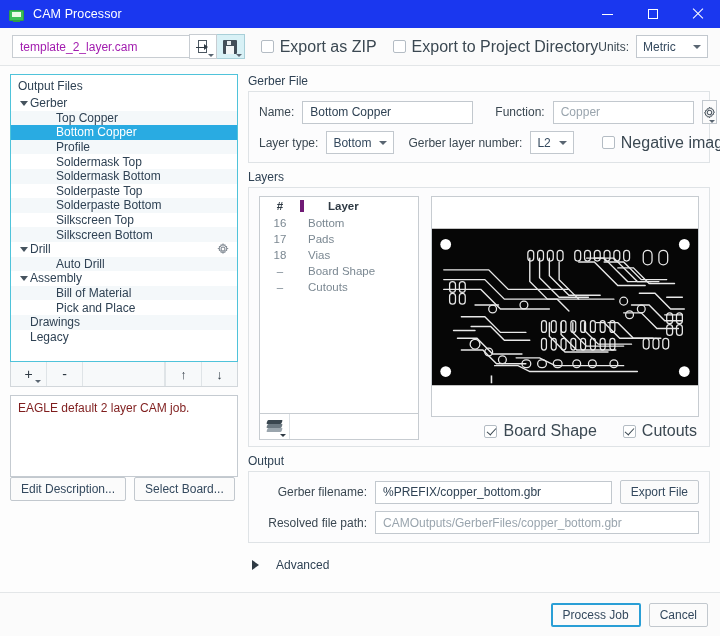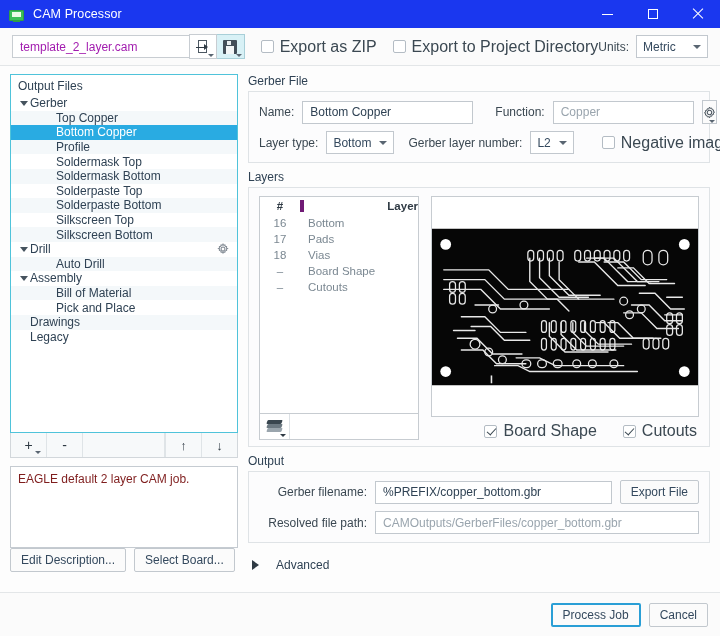--- a/index.html
+++ b/index.html
@@ -88,21 +88,21 @@
   .combo .cc { position:absolute; right:6px; top:50%; margin-top:-2px; width:0;height:0;
     border-left:4px solid transparent;border-right:4px solid transparent;border-top:4px solid #5a6672; }
 
   
   .body-split { flex:1; display:flex; padding:8px 10px 0 10px; gap:10px; min-height:0; }
   .left-col { width:228px; display:flex; flex-direction:column; flex:none; }
   .right-col { flex:1; display:flex; flex-direction:column; min-width:0; }
 
   
   .tree-box {
-    flex:none; height:359px; border:1px solid #4fc3da; background:#ffffff; overflow:hidden;
+    flex:none; height:288px; border:1px solid #4fc3da; background:#ffffff; overflow:hidden;
     display:flex; flex-direction:column;
   }
   .tree-head { padding:4px 7px 3px 7px; font-size:12px; color:#2f4254; background:#ffffff; }
   .tree-list { flex:1; overflow:hidden; }
   .trow {
     height:14.6px; display:flex; align-items:center; font-size:12px; color:#2f4254;
     padding-left:6px; position:relative; cursor:pointer; white-space:nowrap;
   }
   .trow.alt { background:#f4f8fa; }
   .trow.sel { background:#29ABE2; color:#ffffff; }
@@ -154,21 +154,21 @@
   }
   .gear-btn .caret { position:absolute; right:1px; bottom:0px; width:0;height:0;
     border-left:3px solid transparent;border-right:3px solid transparent;border-top:3px solid #5a6672; }
 
   
   .layers-body { display:flex; gap:12px; }
   .layers-left { width:160px; flex:none; display:flex; flex-direction:column; }
   .layers-table { border:1px solid #c7ccd1; background:#ffffff; height:218px; overflow:hidden; }
   .lhead { display:flex; font-size:11.5px; color:#2f3a44; font-weight:bold; padding:3px 0 3px 0; }
   .lhead .c1 { width:40px; text-align:center; }
-  .lhead .c2 { flex:1; padding-left:4px; border-left:4px solid #701a75;text-align:right; }
+  .lhead .c2 { flex:1; padding-left:24px; border-left:4px solid #701a75; }
   .lrow { display:flex; font-size:11.5px; color:#7b8892; height:16px; align-items:center; }
   .lrow .c1 { width:40px; text-align:center; }
   .lrow .c2 { flex:1; padding-left:8px; }
   .layers-foot {
     height:26px; border:1px solid #c7ccd1; border-top:none; background:#ffffff; display:flex; align-items:stretch;
   }
   .lf-btn { width:30px; display:flex; align-items:center; justify-content:center; position:relative;
     border-right:1px solid #dde2e6; cursor:pointer; }
   .lf-btn .caret { position:absolute; right:3px; bottom:2px; width:0;height:0;
     border-left:3px solid transparent;border-right:3px solid transparent;border-top:3px solid #2f3a44; }

